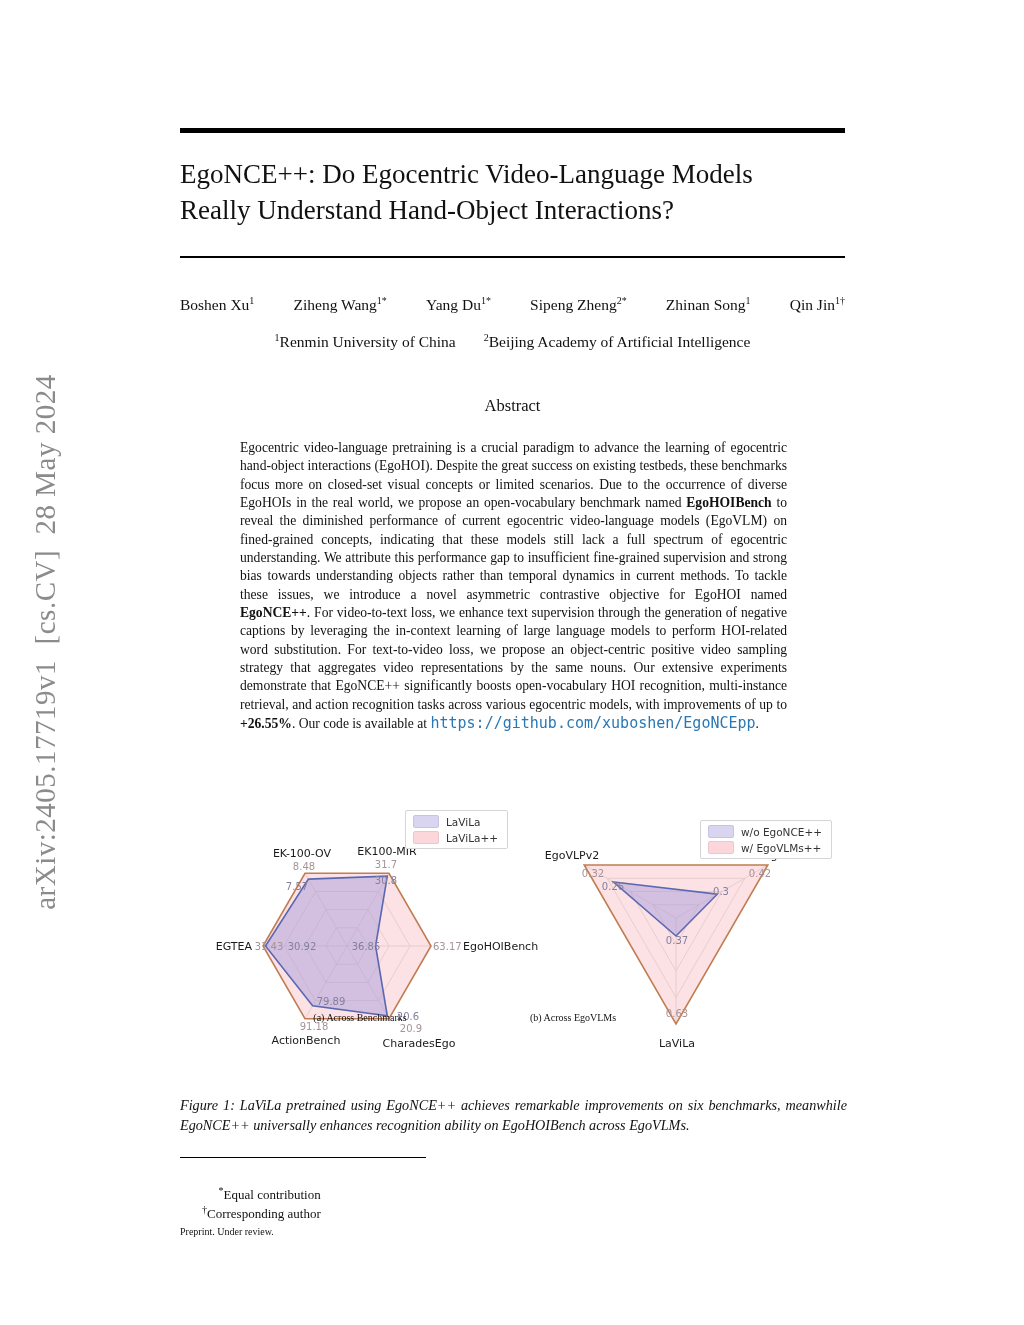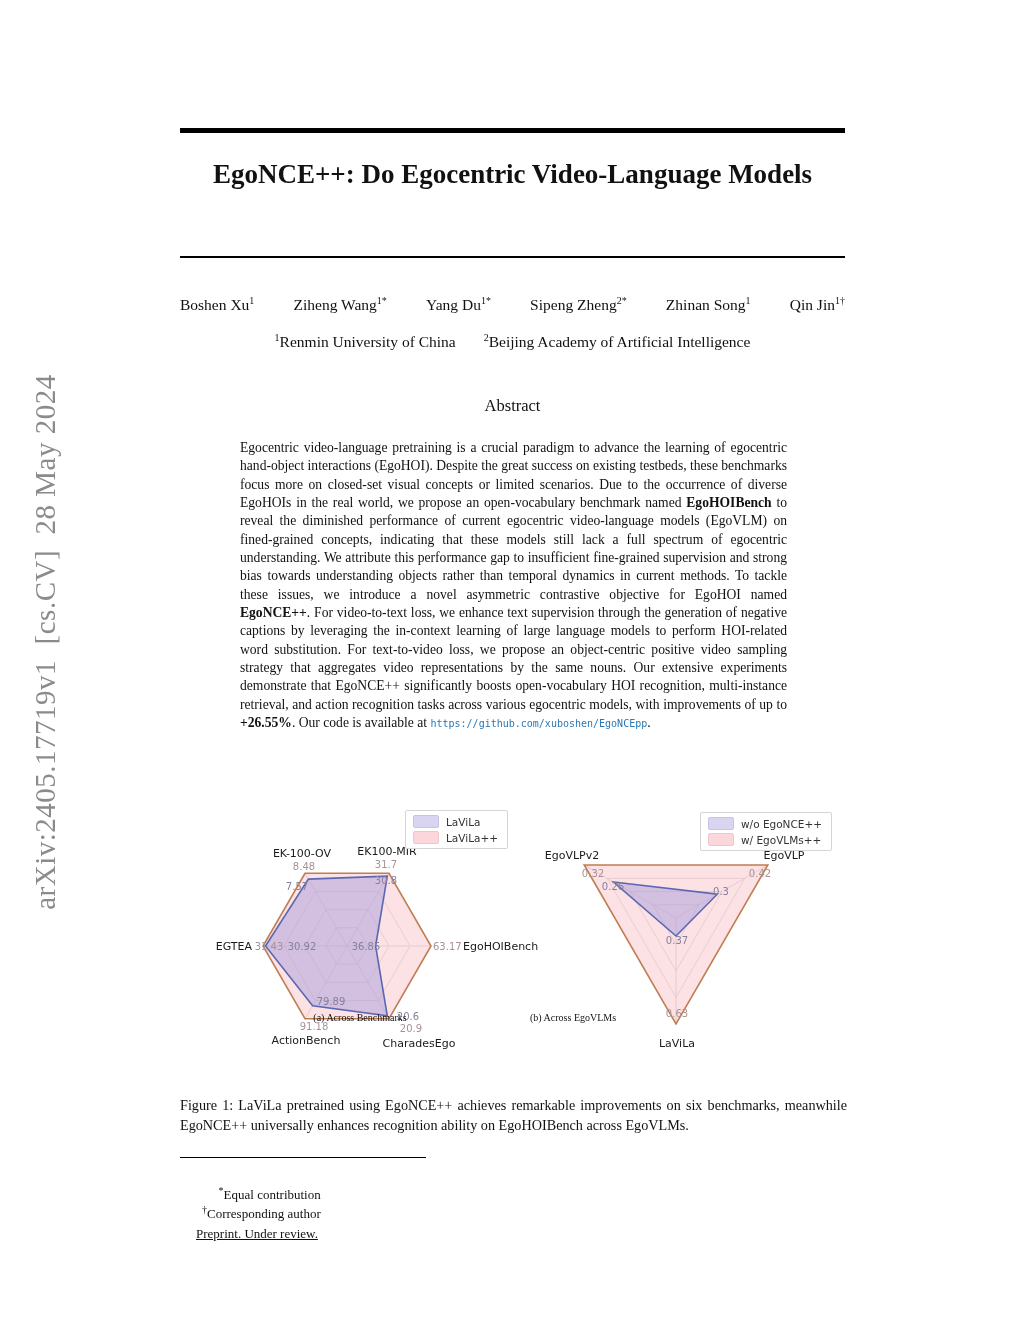--- a/index.html
+++ b/index.html
@@ -1,66 +1,67 @@
 <!DOCTYPE html>
 <html><head>
 <meta charset="utf-8">
 <style>
   html,body{margin:0;padding:0;background:#ffffff;}
   #page{position:relative;width:1024px;height:1325px;background:#ffffff;overflow:hidden;
         font-family:"Liberation Serif",serif;color:#111;}
   .rule{position:absolute;background:#000;}
   #topbar{left:180px;top:128px;width:665px;height:5px;}
   #titlerule{left:180px;top:256px;width:665px;height:2px;}
-  #title{position:absolute;left:180px;top:156px;width:665px;text-align:center;
-         font-size:27px;font-weight:bold;line-height:36px;}
+  #title{position:absolute;left:180px;top:156px;width:665px;text-align:left;
+         font-size:27px;font-weight:normal;line-height:36px;}
   #authors{position:absolute;left:180px;top:296px;width:665px;display:flex;
            justify-content:space-between;gap:27px;font-size:15.5px;white-space:nowrap;}
   #affils{position:absolute;left:180px;top:333px;width:665px;display:flex;
           justify-content:center;gap:28px;font-size:15.5px;white-space:nowrap;}
   sup{font-size:10px;line-height:0;}
   #abs-head{position:absolute;left:180px;top:396px;width:665px;text-align:center;
             font-size:16.5px;font-weight:normal;}
   #abs-body{position:absolute;left:240px;top:439px;width:547px;font-size:13.6px;
             line-height:18.35px;text-align:justify;}
   #abs-body .b{font-weight:bold;}
-  #abs-body .url{font-family:"DejaVu Sans Mono",monospace;font-size:10px;color:#2978b5;}
+  #abs-body .url{font-family:"DejaVu Sans Mono",monospace;font-size:15px;color:#2978b5;}
   .chart{position:absolute;}
   #chart-a{left:200px;top:806px;width:340px;height:252px;}
   #chart-b{left:540px;top:806px;width:300px;height:252px;}
   .chart svg{position:absolute;left:0;top:0;}
   .chart text{font-family:"DejaVu Sans",sans-serif;}
   text.axname{font-size:11px;fill:#1a1a1a;}
   text.vout{font-size:10px;fill:#a89295;}
   text.vin{font-size:10px;fill:#847f9d;}
   .legend{position:absolute;background:#fff;border:1px solid #d5d5d5;border-radius:2px;
           padding:4px 9px 4px 7px;display:flex;flex-direction:column;gap:3px;
           font-family:"DejaVu Sans",sans-serif;font-size:10.5px;color:#333;}
   .legend .li{display:flex;align-items:center;gap:7px;white-space:nowrap;}
   .legend .sw{width:24px;height:11px;border-radius:2px;}
   .subcap{position:absolute;top:1012px;font-size:10px;}
   #subcap-a{left:200px;width:320px;text-align:center;}
   #subcap-b{left:530px;width:300px;}
   #figcap{position:absolute;left:180px;top:1096px;width:667px;font-size:14.2px;
-          line-height:19.5px;text-align:justify;}
+          line-height:19.5px;text-align:justify;font-style:italic;}
   #footrule{left:180px;top:1157px;width:246px;height:1px;}
   #footnotes{position:absolute;left:202px;top:1186px;font-size:13px;line-height:18.5px;text-align:right;}
-  #preprint{position:absolute;left:196px;top:1226px;font-size:13px;text-decoration:underline;}
+  #preprint{position:absolute;left:180px;top:1226px;font-size:10px;}
   #arxiv{position:absolute;left:-237px;top:627px;width:562px;height:30px;
          transform:rotate(-90deg);color:#8b8b8b;font-size:29px;letter-spacing:0.5px;
          text-align:center;white-space:pre;}
 </style>
 </head>
 <body>
 
 <div id="page">
   <div id="arxiv">arXiv:2405.17719v1  [cs.CV]  28 May 2024</div>
   <div id="topbar" class="rule"></div>
   <div id="title">
     <div>EgoNCE++: Do Egocentric Video-Language Models</div>
+    <div>Really Understand Hand-Object Interactions?</div>
   </div>
   <div id="titlerule" class="rule"></div>
   <div id="authors">
       <span>Boshen Xu<sup>1</sup></span>
       <span>Ziheng Wang<sup>1*</sup></span>
       <span>Yang Du<sup>1*</sup></span>
       <span>Sipeng Zheng<sup>2*</sup></span>
       <span>Zhinan Song<sup>1</sup></span>
       <span>Qin Jin<sup>1†</sup></span>
     </div>
@@ -127,21 +128,21 @@
         <text x="32" y="53" text-anchor="middle" class="axname">EgoVLPv2</text>
         <text x="53" y="71" text-anchor="middle" class="vout">0.32</text>
         <text x="73" y="84" text-anchor="middle" class="vin">0.26</text>
         <text x="244" y="53" text-anchor="middle" class="axname">EgoVLP</text>
         <text x="220" y="71" text-anchor="middle" class="vout">0.42</text>
         <text x="181" y="89" text-anchor="middle" class="vin">0.3</text>
         <text x="137" y="241" text-anchor="middle" class="axname">LaViLa</text>
         <text x="137" y="211" text-anchor="middle" class="vout">0.63</text>
         <text x="137" y="138" text-anchor="middle" class="vin">0.37</text>
       </svg>
-      <div class="legend" style="left: 160px; top: 6px; text-align: center;">
+      <div class="legend" style="left: 160px; top: 14px; text-align: center;">
         <div class="li">
           <span class="sw" style="background: rgb(217, 213, 241); border: 1px solid rgb(199, 194, 230);"></span>
           <span>w/o EgoNCE++</span>
         </div>
         <div class="li">
           <span class="sw" style="background: rgb(251, 214, 219); border: 1px solid rgb(242, 196, 203);"></span>
           <span>w/ EgoVLMs++</span>
         </div>
       </div>
     </div>

